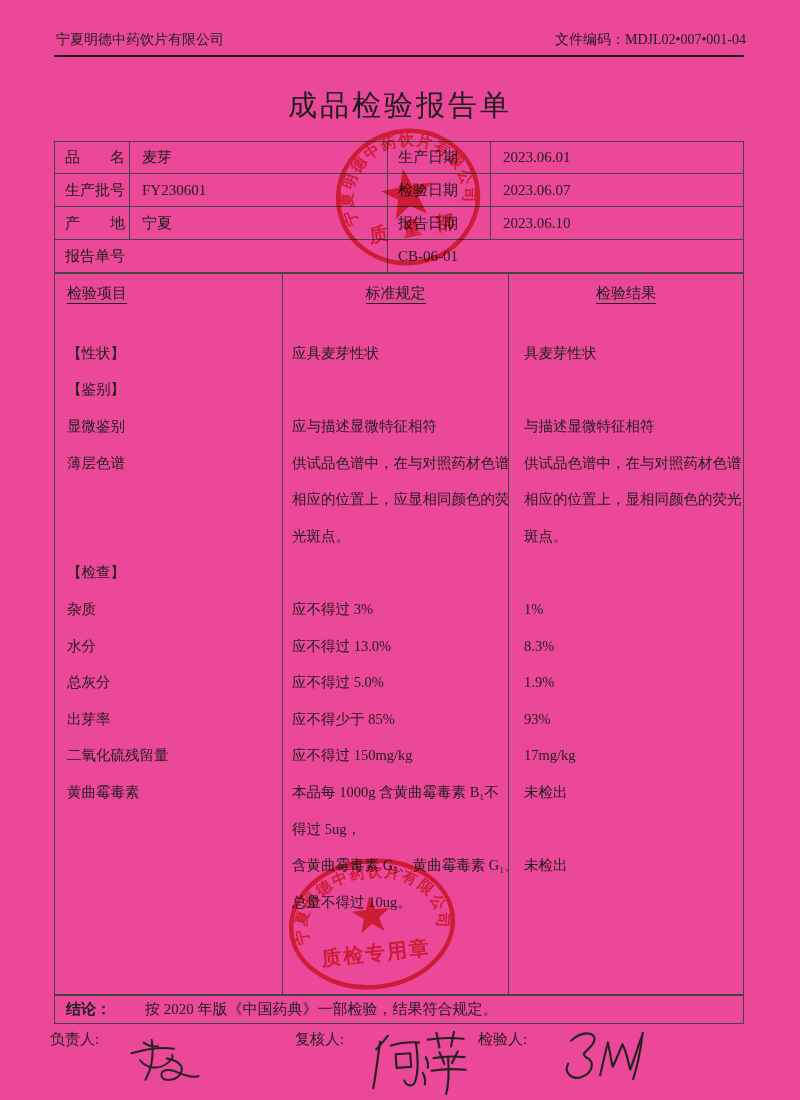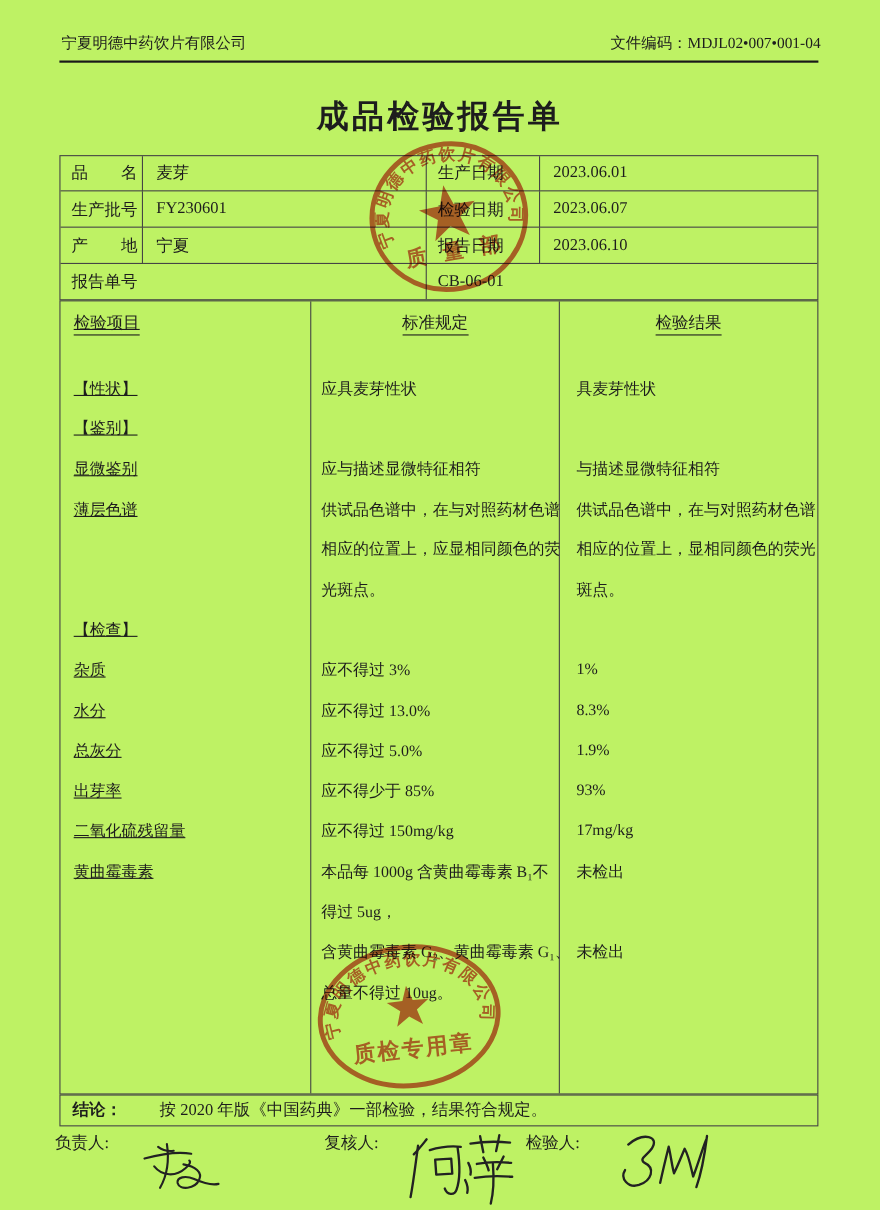--- a/index.html
+++ b/index.html
@@ -1,39 +1,39 @@
 <!DOCTYPE html>
 <html><head>
 <meta charset="utf-8">
 <style>
   :root{ --line:#454545; --ink:#1d1d1d; --red:#d8473a; }
   html,body{margin:0;padding:0;}
-  .page{position:relative;width:800px;height:1100px;background:#bef264;overflow:hidden;
+  .page{position:relative;width:800px;height:1100px;background:#ec4899;overflow:hidden;
         font-family:"Liberation Serif","DejaVu Serif",serif;color:var(--ink);}
   .abs{position:absolute;}
   
   .hdr-left{left:56px;top:31px;font-size:14px;}
   .hdr-right{right:54px;top:31px;font-size:14px;}
   .hdr-rule{left:54px;top:55px;width:690px;height:2px;background:#191919;}
-  .title{left:0;top:86px;width:800px;text-align:center;font-size:29px;font-weight:bold;letter-spacing:3px;}
+  .title{left:0;top:86px;width:800px;text-align:center;font-size:29px;font-weight:normal;letter-spacing:3px;}
   
   .info-table{left:54px;top:141px;width:690px;height:132px;border:1px solid var(--line);
               box-sizing:border-box;display:grid;grid-template-columns:75px 258px 103px 252px;
               grid-template-rows:32px 33px 33px 32px;font-size:15px;}
   .ic{display:flex;align-items:center;padding-left:10px;border-right:1px solid var(--line);
       border-bottom:1px solid var(--line);white-space:nowrap;overflow:hidden;box-sizing:border-box;}
   .ic.val{padding-left:12px;}
   .ic.lastcol{border-right:none;}
   .ic.span2a{grid-column:1/3;border-bottom:none;}
   .ic.span2b{grid-column:3/5;border-right:none;border-bottom:none;}
   
   .main-table{left:54px;top:273px;width:690px;height:722px;border:1px solid var(--line);
               box-sizing:border-box;display:flex;font-size:14.5px;}
   .col{box-sizing:border-box;}
-  .col1{width:227px;text-decoration:underline;}
+  .col1{width:227px;}
   .col2{width:226px;border-left:1px solid var(--line);}
   .col3{width:235px;border-left:1px solid var(--line);}
   .col-head{height:61px;padding-top:10px;box-sizing:border-box;font-size:15px;}
   .col1 .col-head{padding-left:12px;}
   .col2 .col-head,.col3 .col-head{text-align:center;}
   .col-head span{border-bottom:1px solid var(--ink);padding-bottom:2px;}
   .line{height:36.6px;display:flex;align-items:center;white-space:nowrap;}
   .col1 .line{padding-left:12px;}
   .col2 .line{padding-left:9px;}
   .col3 .line{padding-left:15px;}

